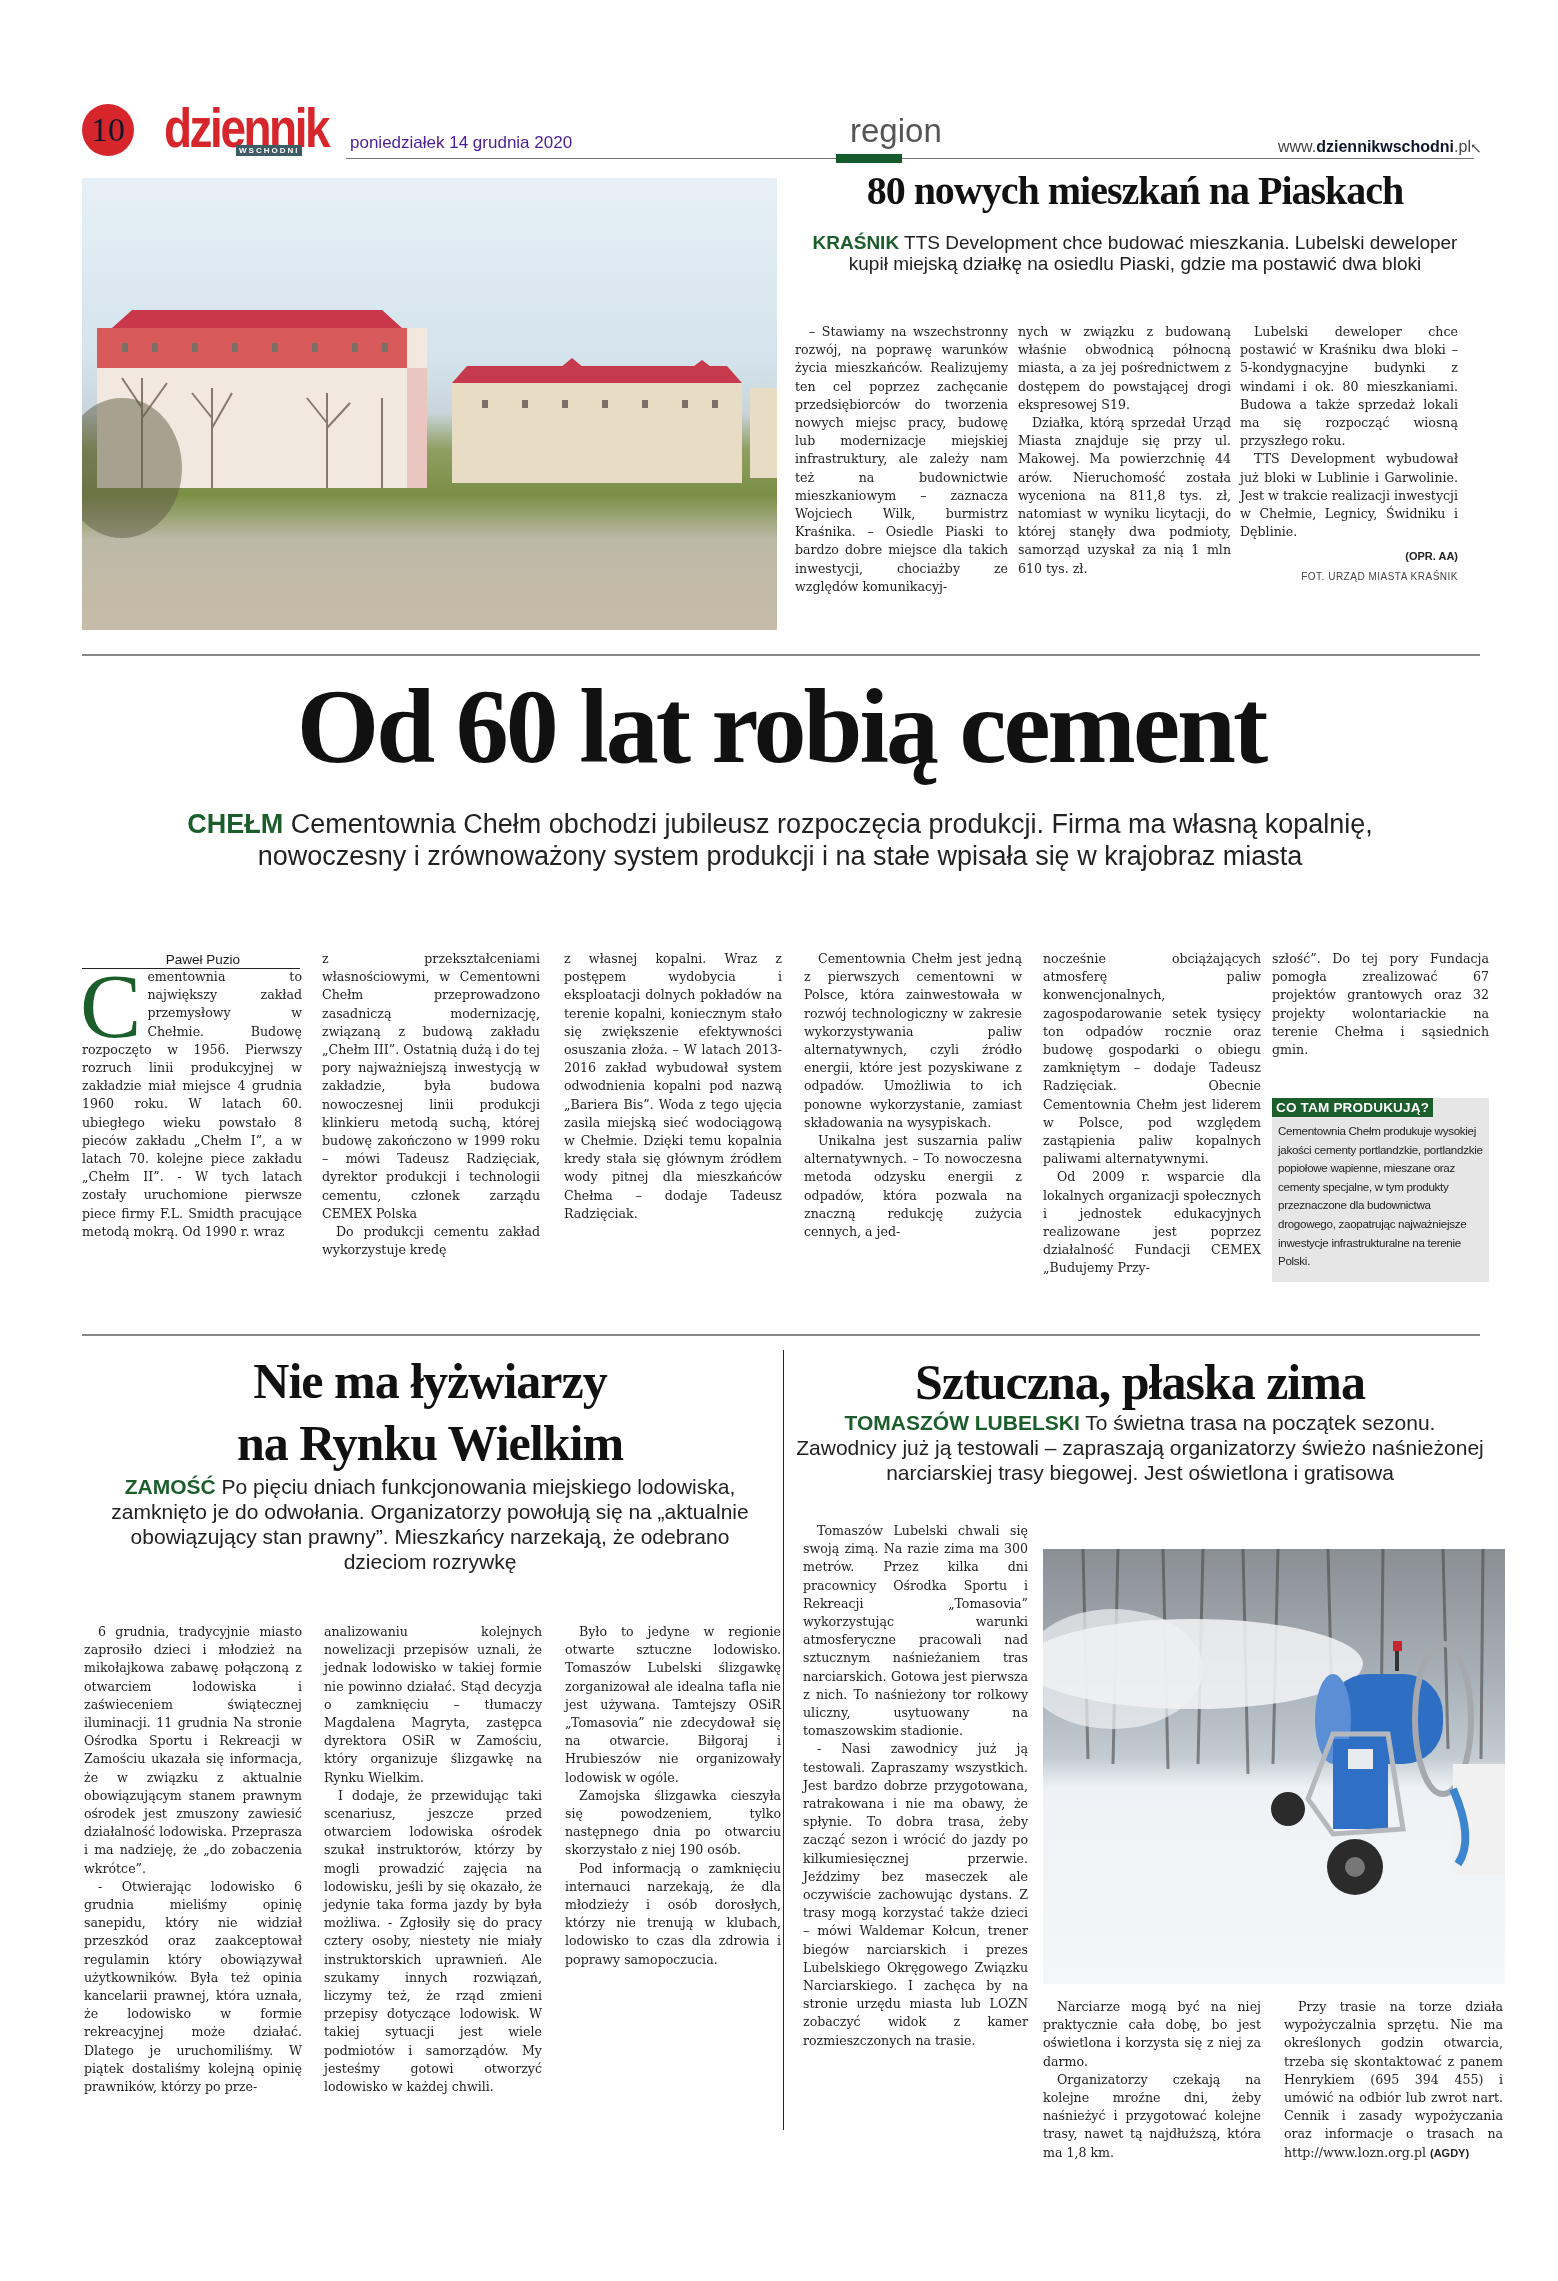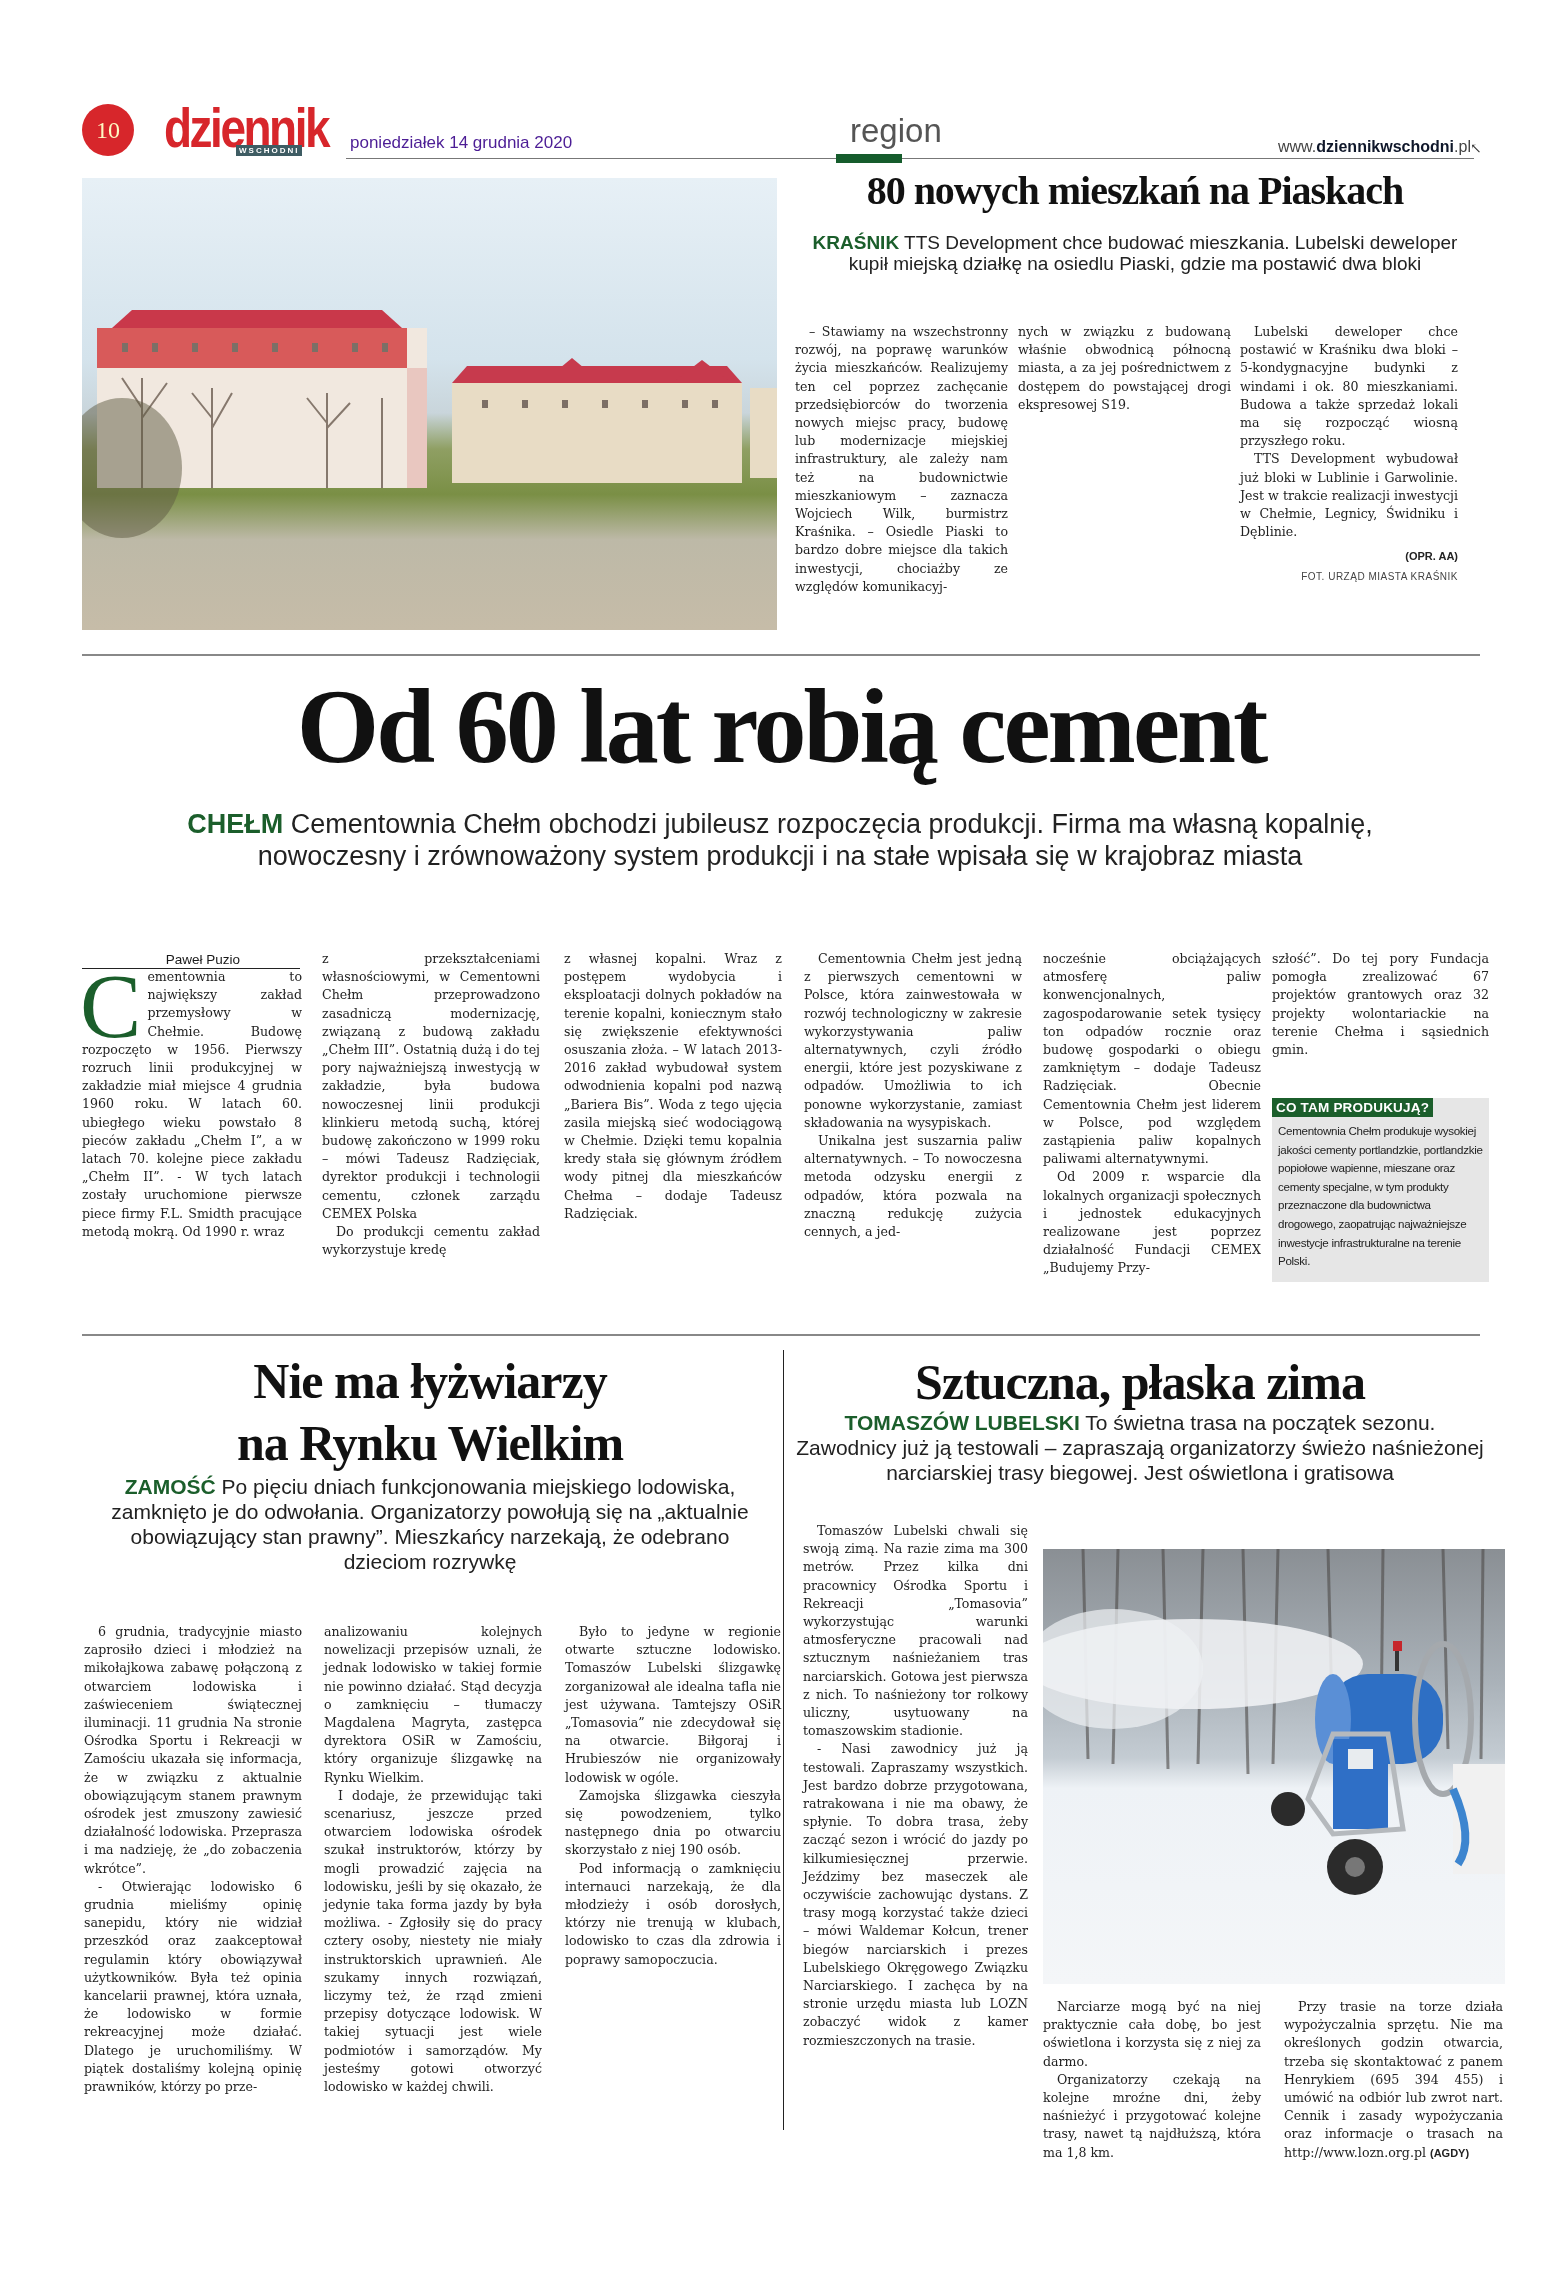--- a/index.html
+++ b/index.html
@@ -2,21 +2,21 @@
 <html><head>
 <meta charset="utf-8">
 <style>
   * { box-sizing: border-box; margin: 0; padding: 0; }
   html, body { width: 1558px; height: 2281px; background: #ffffff; overflow: hidden; }
   body { position: relative; font-family: "DejaVu Serif", serif; color: #1a1a1a; }
 
   .abs { position: absolute; }
 
   
-  .page-num { left: 82px; top: 104px; width: 52px; height: 52px; border-radius: 50%; background: #d7262b; color: #fef9c3; font-family: "Liberation Serif", serif; font-size: 24px; line-height: 52px; text-align: center; }
+  .page-num { left: 82px; top: 104px; width: 52px; height: 52px; border-radius: 50%; background: #d7262b; color: #0f172a; font-family: "Liberation Serif", serif; font-size: 34px; line-height: 52px; text-align: center; }
   .logo { left: 164px; top: 98px; font-family: "Liberation Sans", sans-serif; font-weight: bold; font-size: 56px; color: #d7262b; letter-spacing: -3px; transform: scaleX(0.82); transform-origin: left; line-height: 60px; }
   .logo-sub { left: 236px; top: 145px; background: #3e5c63; color: #fff; font-family: "Liberation Sans", sans-serif; font-size: 8px; font-weight: bold; letter-spacing: 2px; padding: 0 3px; line-height: 11px; }
   .date { left: 350px; top: 133px; font-family: "Liberation Sans", sans-serif; font-size: 17px; color: #4c1d95; }
   .head-rule { left: 346px; top: 158px; width: 1128px; height: 1px; background: #777; }
   .section { left: 850px; top: 112px; font-family: "Liberation Sans", sans-serif; font-size: 33px; color: #555; font-weight: normal; }
   .section-bar { left: 836px; top: 154px; width: 66px; height: 9px; background: #155c2c; }
   .site { left: 1278px; top: 138px; font-family: "Liberation Sans", sans-serif; font-size: 16px; color: #444; }
   .site b { color: #0f172a; }
   .site-arrow { left: 1470px; top: 140px; font-size: 14px; color: #333; }
 
@@ -99,20 +99,21 @@
 </div>
 
 <div class="abs hl" style="left:790px; top:168px; width:690px; font-size:40px; line-height:46px;">80 nowych mieszkań na Piaskach</div>
 <div class="abs lead" style="left:800px; top:232px; width:670px; font-size:19px; line-height:21px;"><span class="place">KRAŚNIK</span><span> TTS Development chce budować mieszkania. Lubelski deweloper kupił miejską działkę na osiedlu Piaski, gdzie ma postawić dwa bloki</span></div>
 
 <div class="col" style="left:795px; top:323px; width:213px;">
   <p>– Stawiamy na wszechstronny rozwój, na poprawę warunków życia mieszkańców. Realizujemy ten cel poprzez zachęcanie przedsiębiorców do tworzenia nowych miejsc pracy, budowę lub modernizacje miejskiej infrastruktury, ale zależy nam też na budownictwie mieszkaniowym – zaznacza Wojciech Wilk, burmistrz Kraśnika. – Osiedle Piaski to bardzo dobre miejsce dla takich inwestycji, chociażby ze względów komunikacyj-</p>
 </div>
 <div class="col" style="left:1018px; top:323px; width:213px;">
   <p class="noind">nych w związku z budowaną właśnie obwodnicą północną miasta, a za jej pośrednictwem z dostępem do powstającej drogi ekspresowej S19.</p>
+  <p>Działka, którą sprzedał Urząd Miasta znajduje się przy ul. Makowej. Ma powierzchnię 44 arów. Nieruchomość została wyceniona na 811,8 tys. zł, natomiast w wyniku licytacji, do której stanęły dwa podmioty, samorząd uzyskał za nią 1 mln 610 tys. zł.</p>
 </div>
 <div class="col" style="left:1240px; top:323px; width:218px;">
   <p>Lubelski deweloper chce postawić w Kraśniku dwa bloki – 5-kondygnacyjne budynki z windami i ok. 80 mieszkaniami. Budowa a także sprzedaż lokali ma się rozpocząć wiosną przyszłego roku.</p>
   <p>TTS Development wybudował już bloki w Lublinie i Garwolinie. Jest w trakcie realizacji inwestycji w Chełmie, Legnicy, Świdniku i Dęblinie.</p>
   <div class="sig" style="text-align:right; margin-top:6px;">(OPR. AA)</div>
   <div class="credit" style="text-align:right; margin-top:2px;">FOT. URZĄD MIASTA KRAŚNIK</div>
 </div>
 
 <div class="hr" style="left:82px; top:654px; width:1398px;"></div>
 

